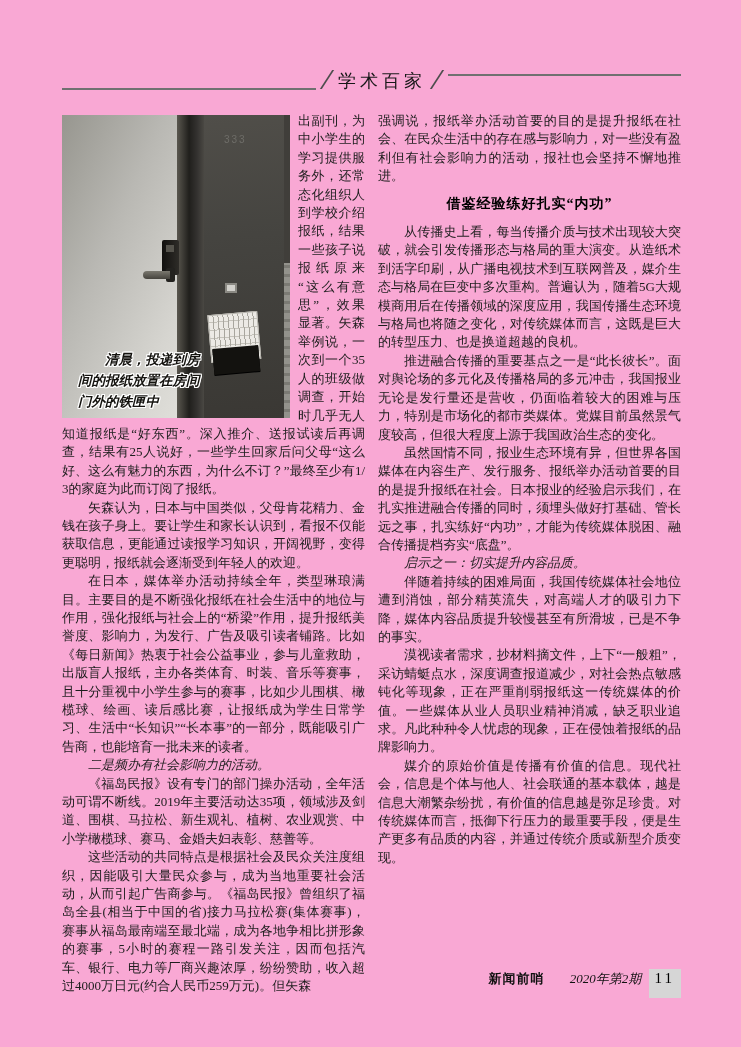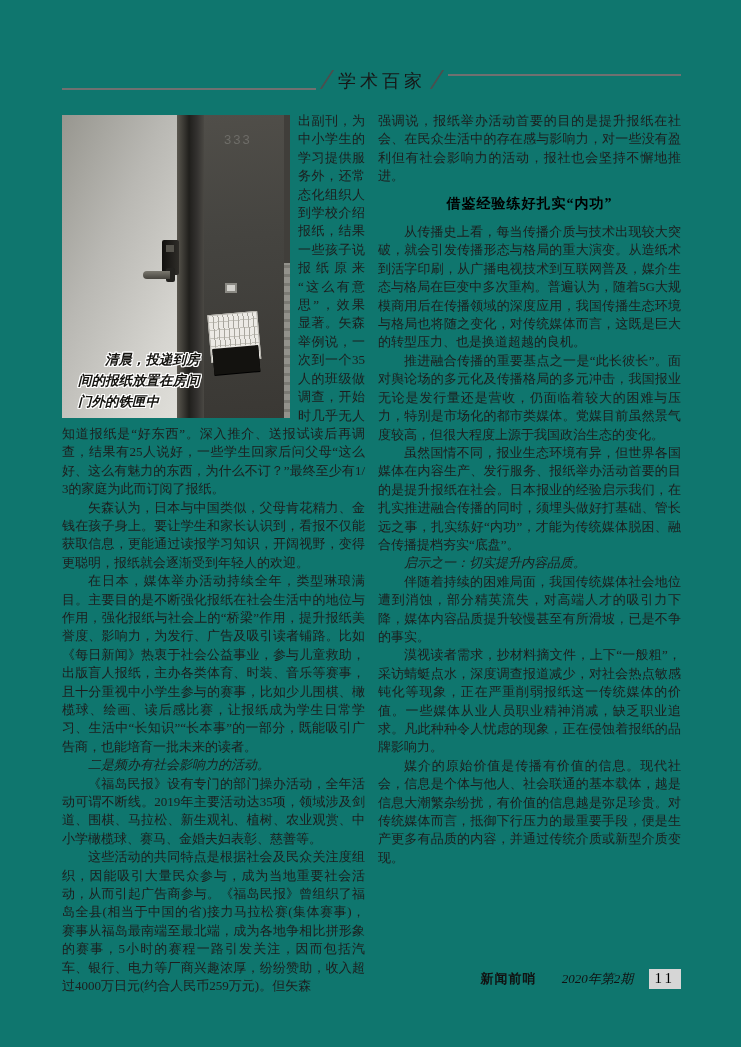--- a/index.html
+++ b/index.html
@@ -1,18 +1,18 @@
 <!DOCTYPE html>
 <html lang="zh"><head>
 <meta charset="utf-8">
 <style>
   html,body{margin:0;padding:0;background:#e8e8e8;}
   .page{
     position:relative; width:741px; height:1047px; margin:0 auto;
-    background:#0f766e; overflow:hidden;
+    background:#f9a8d4; overflow:hidden;
     font-family:"Liberation Serif","DejaVu Serif",serif;
     color:#1d1d1d;
   }
   .content{position:absolute; left:62px; top:66px; width:619px;}
 
   
   .header-row{display:flex; align-items:flex-start; height:27px;}
   .rule-left{width:254px; height:2px; background:#707070; margin-top:22px;}
   .rule-right{flex:1; height:2px; background:#707070; margin-top:8px;}
   .slash{width:2px; height:19px; background:#4d4d4d; transform:skewX(-33deg); margin:4px 10px 0 10px;}
@@ -33,21 +33,21 @@
   .photo{
     position:relative; float:left; width:228px; height:303px;
     margin:3px 8px 5px 0; overflow:hidden; background:#403e3a;
   }
   .ph-wall{position:absolute; left:0; top:0; bottom:0; width:119px;
     background:linear-gradient(115deg,#97968f 0%,#b9b8b3 40%,#d6d5d0 80%,#e0dfda 100%);}
   .ph-frame{position:absolute; left:115px; top:0; bottom:0; width:27px;
     background:linear-gradient(90deg,#5a574f 0%,#201f1c 45%,#343230 75%,#4a4843 100%);}
   .ph-door{position:absolute; left:142px; right:6px; top:0; bottom:0;
     background:linear-gradient(175deg,#504e49 0%,#454440 40%,#3a3834 100%);}
-  .ph-number{position:absolute; left:162px; top:16px; font-size:13px; letter-spacing:2px;
+  .ph-number{position:absolute; left:162px; top:16px; font-size:10px; letter-spacing:2px;
     color:#767570; opacity:.8; font-family:"Liberation Sans",sans-serif; filter:blur(.6px);}
   .ph-lockplate{position:absolute; left:100px; top:125px; width:17px; height:35px;
     background:linear-gradient(90deg,#11100e,#2e2c28); border-radius:2px;}
   .ph-lockcard{position:absolute; left:104px; top:130px; width:8px; height:7px; background:#55534c;}
   .ph-lever{position:absolute; left:81px; top:156px; width:27px; height:8px;
     background:linear-gradient(180deg,#7a786f,#45433d); border-radius:4px 0 0 4px;}
   .ph-knuckle{position:absolute; left:104px; top:153px; width:9px; height:14px;
     background:#23221f; border-radius:2px;}
   .ph-peephole{position:absolute; left:163px; top:168px; width:12px; height:10px;
     background:#d2d1cc; box-shadow:inset 0 0 0 2px #8a8983;}
@@ -67,22 +67,22 @@
     color:#14130f; text-indent:2em; text-align:left;
     text-shadow:-1px -1px 0 #fff,1px -1px 0 #fff,-1px 1px 0 #fff,1px 1px 0 #fff,
                 0 -1px 0 #fff,0 1px 0 #fff,-1px 0 0 #fff,1px 0 0 #fff;
   }
 
   
   .footer{position:absolute; left:62px; top:969px; width:619px; text-align:right;
     font-size:13px; color:#111;}
   .journal{font-weight:bold; letter-spacing:1px;}
   .issue{margin-left:22px;font-style:italic;}
-  .pagenum{display:inline-block; margin-left:12px; background:#d6d6d6; color:#000;
-    font-size:15px; line-height:17px; padding:1px 6px 2px; letter-spacing:3px;}
+  .pagenum{display:inline-block; margin-left:4px; background:#d6d6d6; color:#000;
+    font-size:15px; line-height:17px; padding:1px 6px 11px; letter-spacing:3px;}
 </style>
 </head>
 <body>
 
 <div class="page">
   <div class="content">
 
     <div class="header-row">
       <div class="rule-left"></div>
       <div class="slash"></div>

